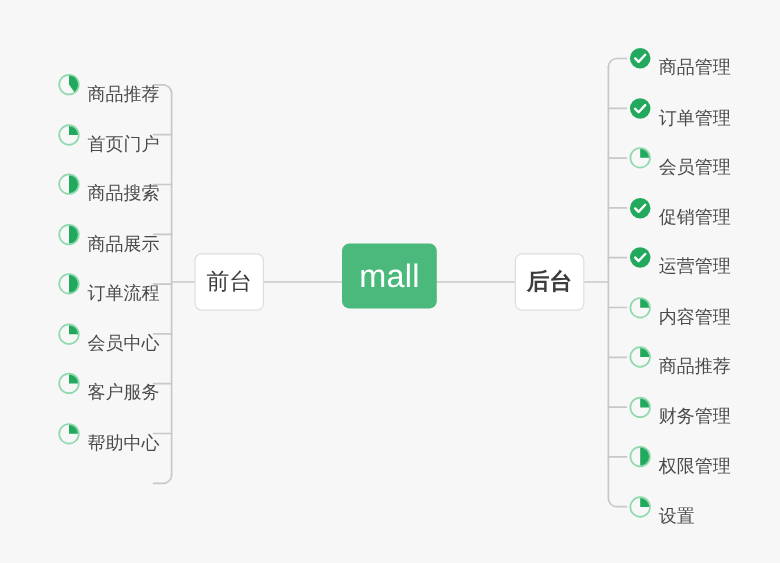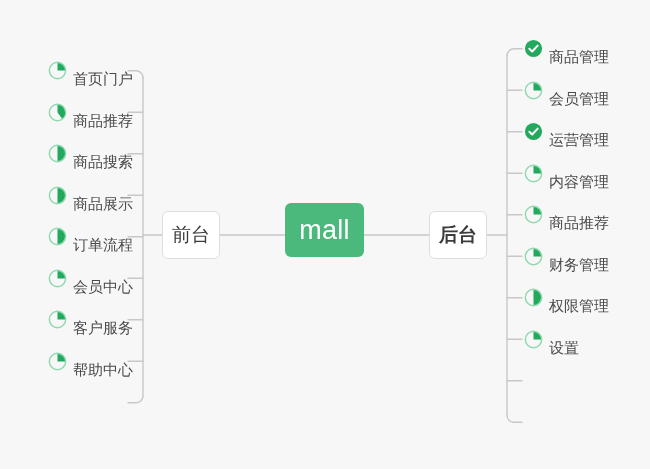--- a/index.html
+++ b/index.html
@@ -107,30 +107,30 @@
       <path d="M 522 297.75 L 507 297.75" fill="none" stroke="#c8c8c8" stroke-width="1.4" stroke-linecap="round"></path>
       <path d="M 522 339.25 L 507 339.25" fill="none" stroke="#c8c8c8" stroke-width="1.4" stroke-linecap="round"></path>
       <path d="M 522 380.75 L 507 380.75" fill="none" stroke="#c8c8c8" stroke-width="1.4" stroke-linecap="round"></path>
       <path d="M 487 235 L 507 235" fill="none" stroke="#c8c8c8" stroke-width="1.4" stroke-linecap="round"></path>
     </svg>
 
   <div class="col col-left">
       <div class="leaf">
         <svg class="ico" viewBox="0 0 20 20">
           <circle cx="10" cy="10" r="8.6" fill="none" stroke="#8fd9ae" stroke-width="1.5"></circle>
+          <path d="M 10 10 L 10 2.0999999999999996 A 7.9 7.9 0 0 1 14.644 16.391 Z" fill="#22a95d"></path>
+        </svg>
+        <span class="leaf-label">商品推荐</span>
+      </div>
+      <div class="leaf">
+        <svg class="ico" viewBox="0 0 20 20">
+          <circle cx="10" cy="10" r="8.6" fill="none" stroke="#8fd9ae" stroke-width="1.5"></circle>
           <path d="M 10 10 L 10 2.0999999999999996 A 7.9 7.9 0 0 1 17.900 10.000 Z" fill="#22a95d"></path>
         </svg>
         <span class="leaf-label">首页门户</span>
-      </div>
-      <div class="leaf">
-        <svg class="ico" viewBox="0 0 20 20">
-          <circle cx="10" cy="10" r="8.6" fill="none" stroke="#8fd9ae" stroke-width="1.5"></circle>
-          <path d="M 10 10 L 10 2.0999999999999996 A 7.9 7.9 0 0 1 14.644 16.391 Z" fill="#22a95d"></path>
-        </svg>
-        <span class="leaf-label">商品推荐</span>
       </div>
       <div class="leaf">
         <svg class="ico" viewBox="0 0 20 20">
           <circle cx="10" cy="10" r="8.6" fill="none" stroke="#8fd9ae" stroke-width="1.5"></circle>
           <path d="M 10 10 L 10 2.0999999999999996 A 7.9 7.9 0 0 1 10.000 17.900 Z" fill="#22a95d"></path>
         </svg>
         <span class="leaf-label">商品搜索</span>
       </div>
       <div class="leaf">
         <svg class="ico" viewBox="0 0 20 20">
@@ -184,30 +184,44 @@
   <div class="col col-right">
       <div class="leaf">
         <svg class="ico" viewBox="0 0 20 20">
           <circle cx="10" cy="10" r="9" fill="#22a95d"></circle>
           <path d="M5.6 10.2 L8.6 13.2 L14.4 7.0" fill="none" stroke="#ffffff" stroke-width="2.1" stroke-linecap="round" stroke-linejoin="round"></path>
         </svg>
         <span class="leaf-label">商品管理</span>
       </div>
       <div class="leaf">
         <svg class="ico" viewBox="0 0 20 20">
+          <circle cx="10" cy="10" r="9" fill="#22a95d"></circle>
+          <path d="M5.6 10.2 L8.6 13.2 L14.4 7.0" fill="none" stroke="#ffffff" stroke-width="2.1" stroke-linecap="round" stroke-linejoin="round"></path>
+        </svg>
+        <span class="leaf-label">订单管理</span>
+      </div>
+      <div class="leaf">
+        <svg class="ico" viewBox="0 0 20 20">
           <circle cx="10" cy="10" r="8.6" fill="none" stroke="#8fd9ae" stroke-width="1.5"></circle>
           <path d="M 10 10 L 10 2.0999999999999996 A 7.9 7.9 0 0 1 17.900 10.000 Z" fill="#22a95d"></path>
         </svg>
         <span class="leaf-label">会员管理</span>
       </div>
       <div class="leaf">
         <svg class="ico" viewBox="0 0 20 20">
           <circle cx="10" cy="10" r="9" fill="#22a95d"></circle>
           <path d="M5.6 10.2 L8.6 13.2 L14.4 7.0" fill="none" stroke="#ffffff" stroke-width="2.1" stroke-linecap="round" stroke-linejoin="round"></path>
         </svg>
+        <span class="leaf-label">促销管理</span>
+      </div>
+      <div class="leaf">
+        <svg class="ico" viewBox="0 0 20 20">
+          <circle cx="10" cy="10" r="9" fill="#22a95d"></circle>
+          <path d="M5.6 10.2 L8.6 13.2 L14.4 7.0" fill="none" stroke="#ffffff" stroke-width="2.1" stroke-linecap="round" stroke-linejoin="round"></path>
+        </svg>
         <span class="leaf-label">运营管理</span>
       </div>
       <div class="leaf">
         <svg class="ico" viewBox="0 0 20 20">
           <circle cx="10" cy="10" r="8.6" fill="none" stroke="#8fd9ae" stroke-width="1.5"></circle>
           <path d="M 10 10 L 10 2.0999999999999996 A 7.9 7.9 0 0 1 17.900 10.000 Z" fill="#22a95d"></path>
         </svg>
         <span class="leaf-label">内容管理</span>
       </div>
       <div class="leaf">

